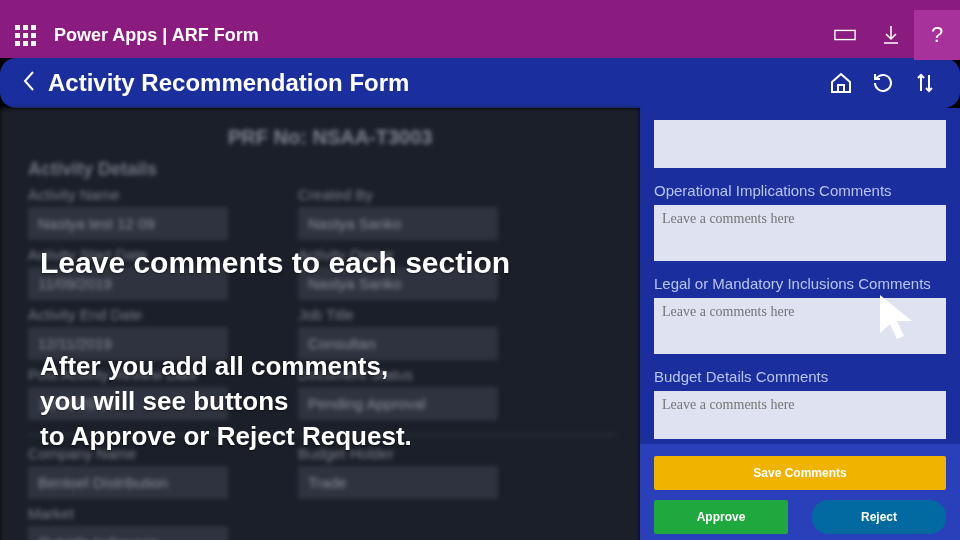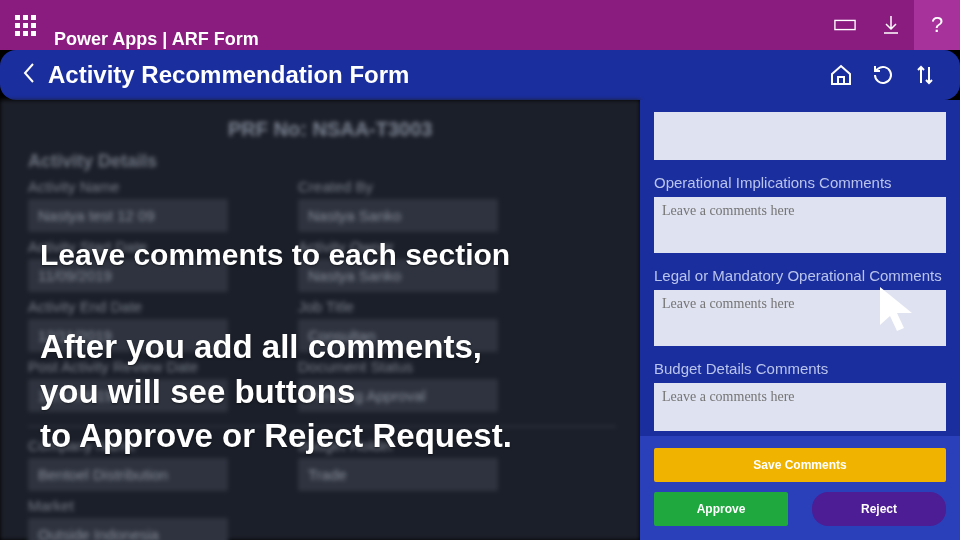--- a/index.html
+++ b/index.html
@@ -1,18 +1,18 @@
 <!DOCTYPE html>
 <html><head>
 <meta charset="utf-8">
 <style>
   * { box-sizing: border-box; margin: 0; padding: 0; }
   html, body { width: 960px; height: 540px; overflow: hidden; font-family: "Segoe UI", Arial, sans-serif; background:#000; }
   
-  .topbar { height: 50px; background: #8a1b7f; display: flex; align-items: flex-end; color: #fff; padding: 12px 0 0 0; }
+  .topbar { height: 58px; background: #8a1b7f; display: flex; align-items: center; color: #fff; padding: 12px 0 0 0; }
   .waffle { width: 50px; height: 50px; display:flex; align-items:center; justify-content:center; cursor:pointer;}
   .waffle-grid { display:grid; grid-template-columns: repeat(3, 5px); grid-template-rows: repeat(3,5px); gap:3px;}
   .waffle-grid span { background:#fff; width:5px; height:5px;}
   .top-title { font-size:18px; font-weight:600; margin-left:4px;}
   .topbar .spacer { flex:1; }
   .topicon { width:46px; height:50px; display:flex; align-items:center; justify-content:center; cursor:pointer;}
   .topicon.help { background:#a8329b; font-size:22px;}
   .topicon svg { stroke:#fff; fill:none; stroke-width:1.5; }
   
   .navbar { height: 50px; background:#1b2e9e; display:flex; align-items:center; color:#fff; padding:0 14px;border-radius:16px;}
@@ -38,25 +38,25 @@
   .comment-block { margin-bottom:10px;}
   .comment-label { color:#b9c4ec; font-size:15px; margin-bottom:6px;}
   .comment-area { width:100%; background:#dfe2f0; border:none; font-size:14px; padding:6px 8px; resize:none; color:#a16207; font-family:Liberation Serif, serif;}
   .comment-area.small { height:48px;}
   .comment-area.med { height:56px;}
   .btn-row { position:absolute; left:0; right:0; bottom:0; padding:12px 14px 14px 14px; background:#2a40bb;}
   .btn { display:block; width:100%; border:none; padding:10px 0; font-size:12px; font-weight:600; color:#fff; cursor:pointer; border-radius:2px;}
   .btn.save { background:#f0b400; color:#fff;}
   .btn-half-row { display:flex; gap:24px; margin-top:10px;}
   .btn.approve { background:#1fa83d; flex:1;}
-  .btn.reject  { background:#4c1d95; flex:1;border-radius:16px;}
+  .btn.reject  { background:#0369a1; flex:1;border-radius:16px;}
   
   .overlay-text { position:absolute; left:40px; color:#fff; font-weight:700; text-shadow: 0 1px 2px rgba(0,0,0,.5); z-index:5; pointer-events:none;}
   .ot1 { top:138px; font-size:30px;}
-  .ot2 { top:225px; font-size:33px; line-height:1.35;}
+  .ot2 { top:241px; font-size:26px; line-height:1.35;}
   
   .cursor { position:absolute; top:185px; right:38px; z-index:20; pointer-events:none;}
 </style>
 </head>
 <body>
 
 <div class="topbar">
   <div class="waffle">
     <div class="waffle-grid">
         <span></span>
@@ -185,21 +185,21 @@
 
   <div class="right-col">
     <div class="comment-block">
       <textarea class="comment-area small" placeholder="" style=""></textarea>
     </div>
     <div class="comment-block">
       <div class="comment-label">Operational Implications Comments</div>
       <textarea class="comment-area med" placeholder="Leave a comments here" style=""></textarea>
     </div>
     <div class="comment-block">
-      <div class="comment-label">Legal or Mandatory Operational Comments</div>
+      <div class="comment-label">Legal or Mandatory Inclusions Comments</div>
       <textarea class="comment-area med" placeholder="Leave a comments here" style=""></textarea>
     </div>
     <div class="comment-block">
       <div class="comment-label">Budget Details Comments</div>
       <textarea class="comment-area small" placeholder="Leave a comments here" style=""></textarea>
     </div>
 
     <div class="btn-row">
       <button class="btn save">Save Comments</button>
       <div class="btn-half-row">

